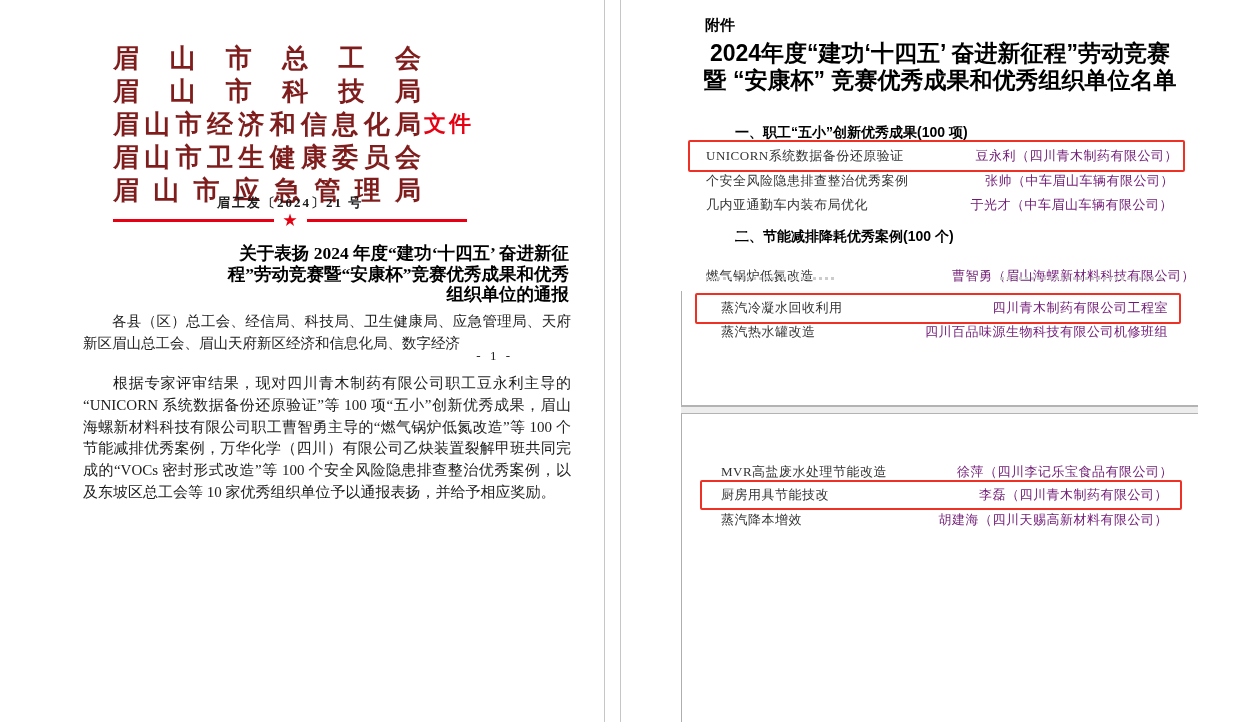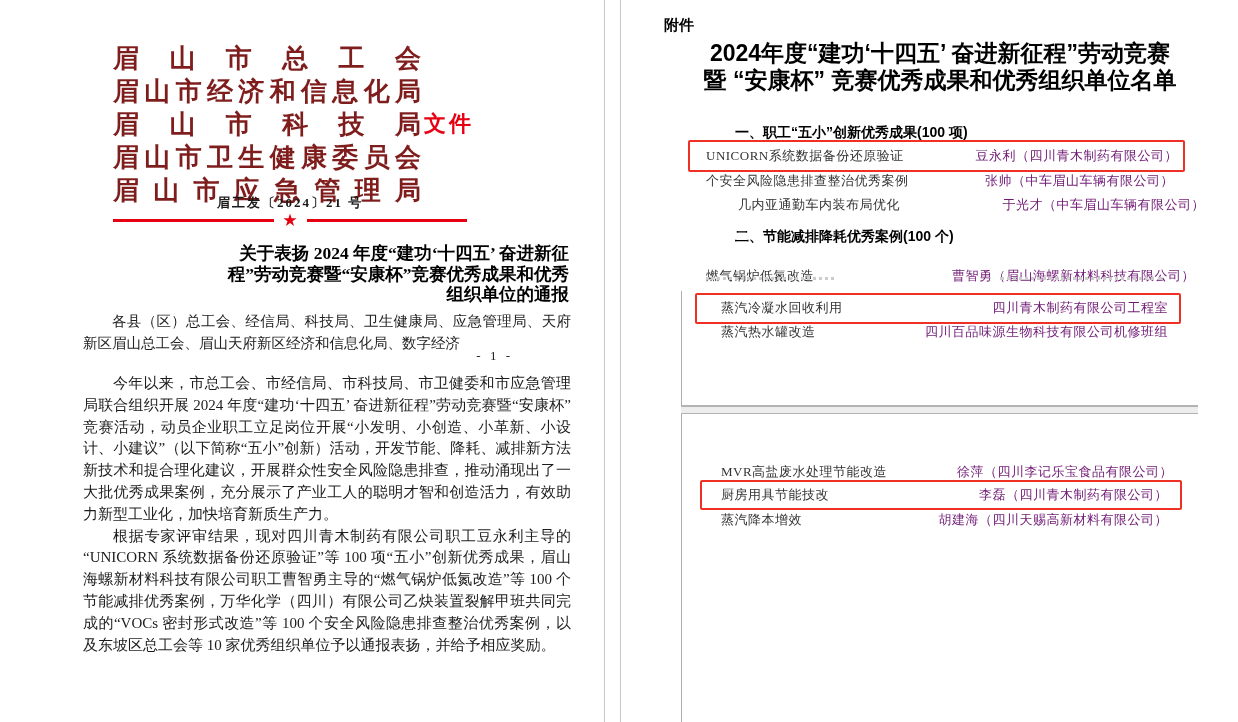--- a/index.html
+++ b/index.html
@@ -44,21 +44,21 @@
   .left-body p{
     margin:0;font-size:15px;line-height:21.8px;color:#1c1c1c;
     text-indent:2em;text-align:justify;
   }
 
   
   .vsep{top:0;width:1px;height:722px;background:#c6c6c6;}
 
   
   .sans{font-family:"Liberation Sans","DejaVu Sans",sans-serif;}
-  .attachment-label{left:664px;top:16px;font-weight:bold;font-size:15px;color:#000;}
+  .attachment-label{left:705px;top:16px;font-weight:bold;font-size:15px;color:#000;}
   .right-title{left:660px;top:40px;width:560px;text-align:center;}
   .right-title div{font-weight:bold;font-size:23px;line-height:27px;color:#000;}
   .section-heading{font-weight:bold;font-size:14px;color:#000;white-space:nowrap;}
   .award-row{display:flex;justify-content:space-between;align-items:baseline;white-space:nowrap;}
   .award-row .item{font-size:13px;letter-spacing:0.5px;color:#333;}
   .award-row .winner{font-size:13px;letter-spacing:0.5px;color:#701a75;}
   .highlight-box{border:2px solid #ee3124;border-radius:2px;background:transparent;}
 
   .remnant{border-top:3px dotted #cccccc;height:0;}
 
@@ -67,22 +67,22 @@
     left:681px;top:405px;width:517px;height:9px;
     background:#ededed;border-top:2px solid #b3b3b3;border-bottom:1px solid #b3b3b3;
     box-sizing:border-box;
   }
 </style>
 </head>
 <body>
 
 <div class="abs agency-block">
   <div class="agency-line">眉山市总工会</div>
+  <div class="agency-line">眉山市科技局</div>
   <div class="agency-line">眉山市经济和信息化局</div>
-  <div class="agency-line">眉山市科技局</div>
   <div class="agency-line">眉山市卫生健康委员会</div>
   <div class="agency-line">眉山市应急管理局</div>
 </div>
 <div class="abs wenjian">文件</div>
 
 <div class="abs doc-number">眉工发〔2024〕21 号</div>
 
 <div class="abs star-rule">
   <div class="seg"></div>
   <div class="star">★</div>
@@ -93,21 +93,20 @@
   <div>关于表扬 2024 年度“建功‘十四五’ 奋进新征</div>
   <div>程”劳动竞赛暨“安康杯”竞赛优秀成果和优秀</div>
   <div>组织单位的通报</div>
 </div>
 
 <div class="abs salutation">各县（区）总工会、经信局、科技局、卫生健康局、应急管理局、天府新区眉山总工会、眉山天府新区经济和信息化局、数字经济</div>
 
 <div class="abs page-number">- 1 -</div>
 
 <div class="abs left-body">
-  <p>今年以来，市总工会、市经信局、市科技局、市卫健委和市应急管理局联合组织开展 2024 年度“建功‘十四五’ 奋进新征程”劳动竞赛暨“安康杯”竞赛活动，动员企业职工立足岗位开展“小发明、小创造、小革新、小设计、小建议”（以下简称“五小”创新）活动，开发节能、降耗、减排新方法新技术和提合理化建议，开展群众性安全风险隐患排查，推动涌现出了一大批优秀成果案例，充分展示了产业工人的聪明才智和创造活力，有效助力新型工业化，加快培育新质生产力。</p>
   <p>根据专家评审结果，现对四川青木制药有限公司职工豆永利主导的“UNICORN 系统数据备份还原验证”等 100 项“五小”创新优秀成果，眉山海螺新材料科技有限公司职工曹智勇主导的“燃气锅炉低氮改造”等 100 个节能减排优秀案例，万华化学（四川）有限公司乙炔装置裂解甲班共同完成的“VOCs 密封形式改造”等 100 个安全风险隐患排查整治优秀案例，以及东坡区总工会等 10 家优秀组织单位予以通报表扬，并给予相应奖励。</p>
 </div>
 
 <div class="abs vsep" style="left:604px;"></div>
 <div class="abs vsep" style="left:620px;"></div>
 
 <div class="abs attachment-label sans">附件</div>
 
 <div class="abs right-title sans">
   <div>2024年度“建功‘十四五’ 奋进新征程”劳动竞赛</div>
@@ -118,21 +117,21 @@
 
 <div class="abs highlight-box" style="left:688px;top:140px;width:493px;height:28px;"></div>
 <div class="abs award-row" style="left:706px;top:147px;width:472px;">
   <span class="item">UNICORN系统数据备份还原验证</span>
   <span class="winner">豆永利（四川青木制药有限公司）</span>
 </div>
 <div class="abs award-row" style="left:706px;top:172px;width:468px;">
   <span class="item">个安全风险隐患排查整治优秀案例</span>
   <span class="winner">张帅（中车眉山车辆有限公司）</span>
 </div>
-<div class="abs award-row" style="left:706px;top:196px;width:467px;margin-left:32px;">
+<div class="abs award-row" style="left:706px;top:196px;width:467px;">
   <span class="item">几内亚通勤车内装布局优化</span>
   <span class="winner">于光才（中车眉山车辆有限公司）</span>
 </div>
 
 <div class="abs section-heading sans" style="left:735px;top:228px;">二、节能减排降耗优秀案例(100 个)</div>
 
 <div class="abs award-row" style="left:706px;top:267px;width:489px;">
   <span class="item">燃气锅炉低氮改造</span>
   <span class="winner">曹智勇（眉山海螺新材料科技有限公司）</span>
 </div>

